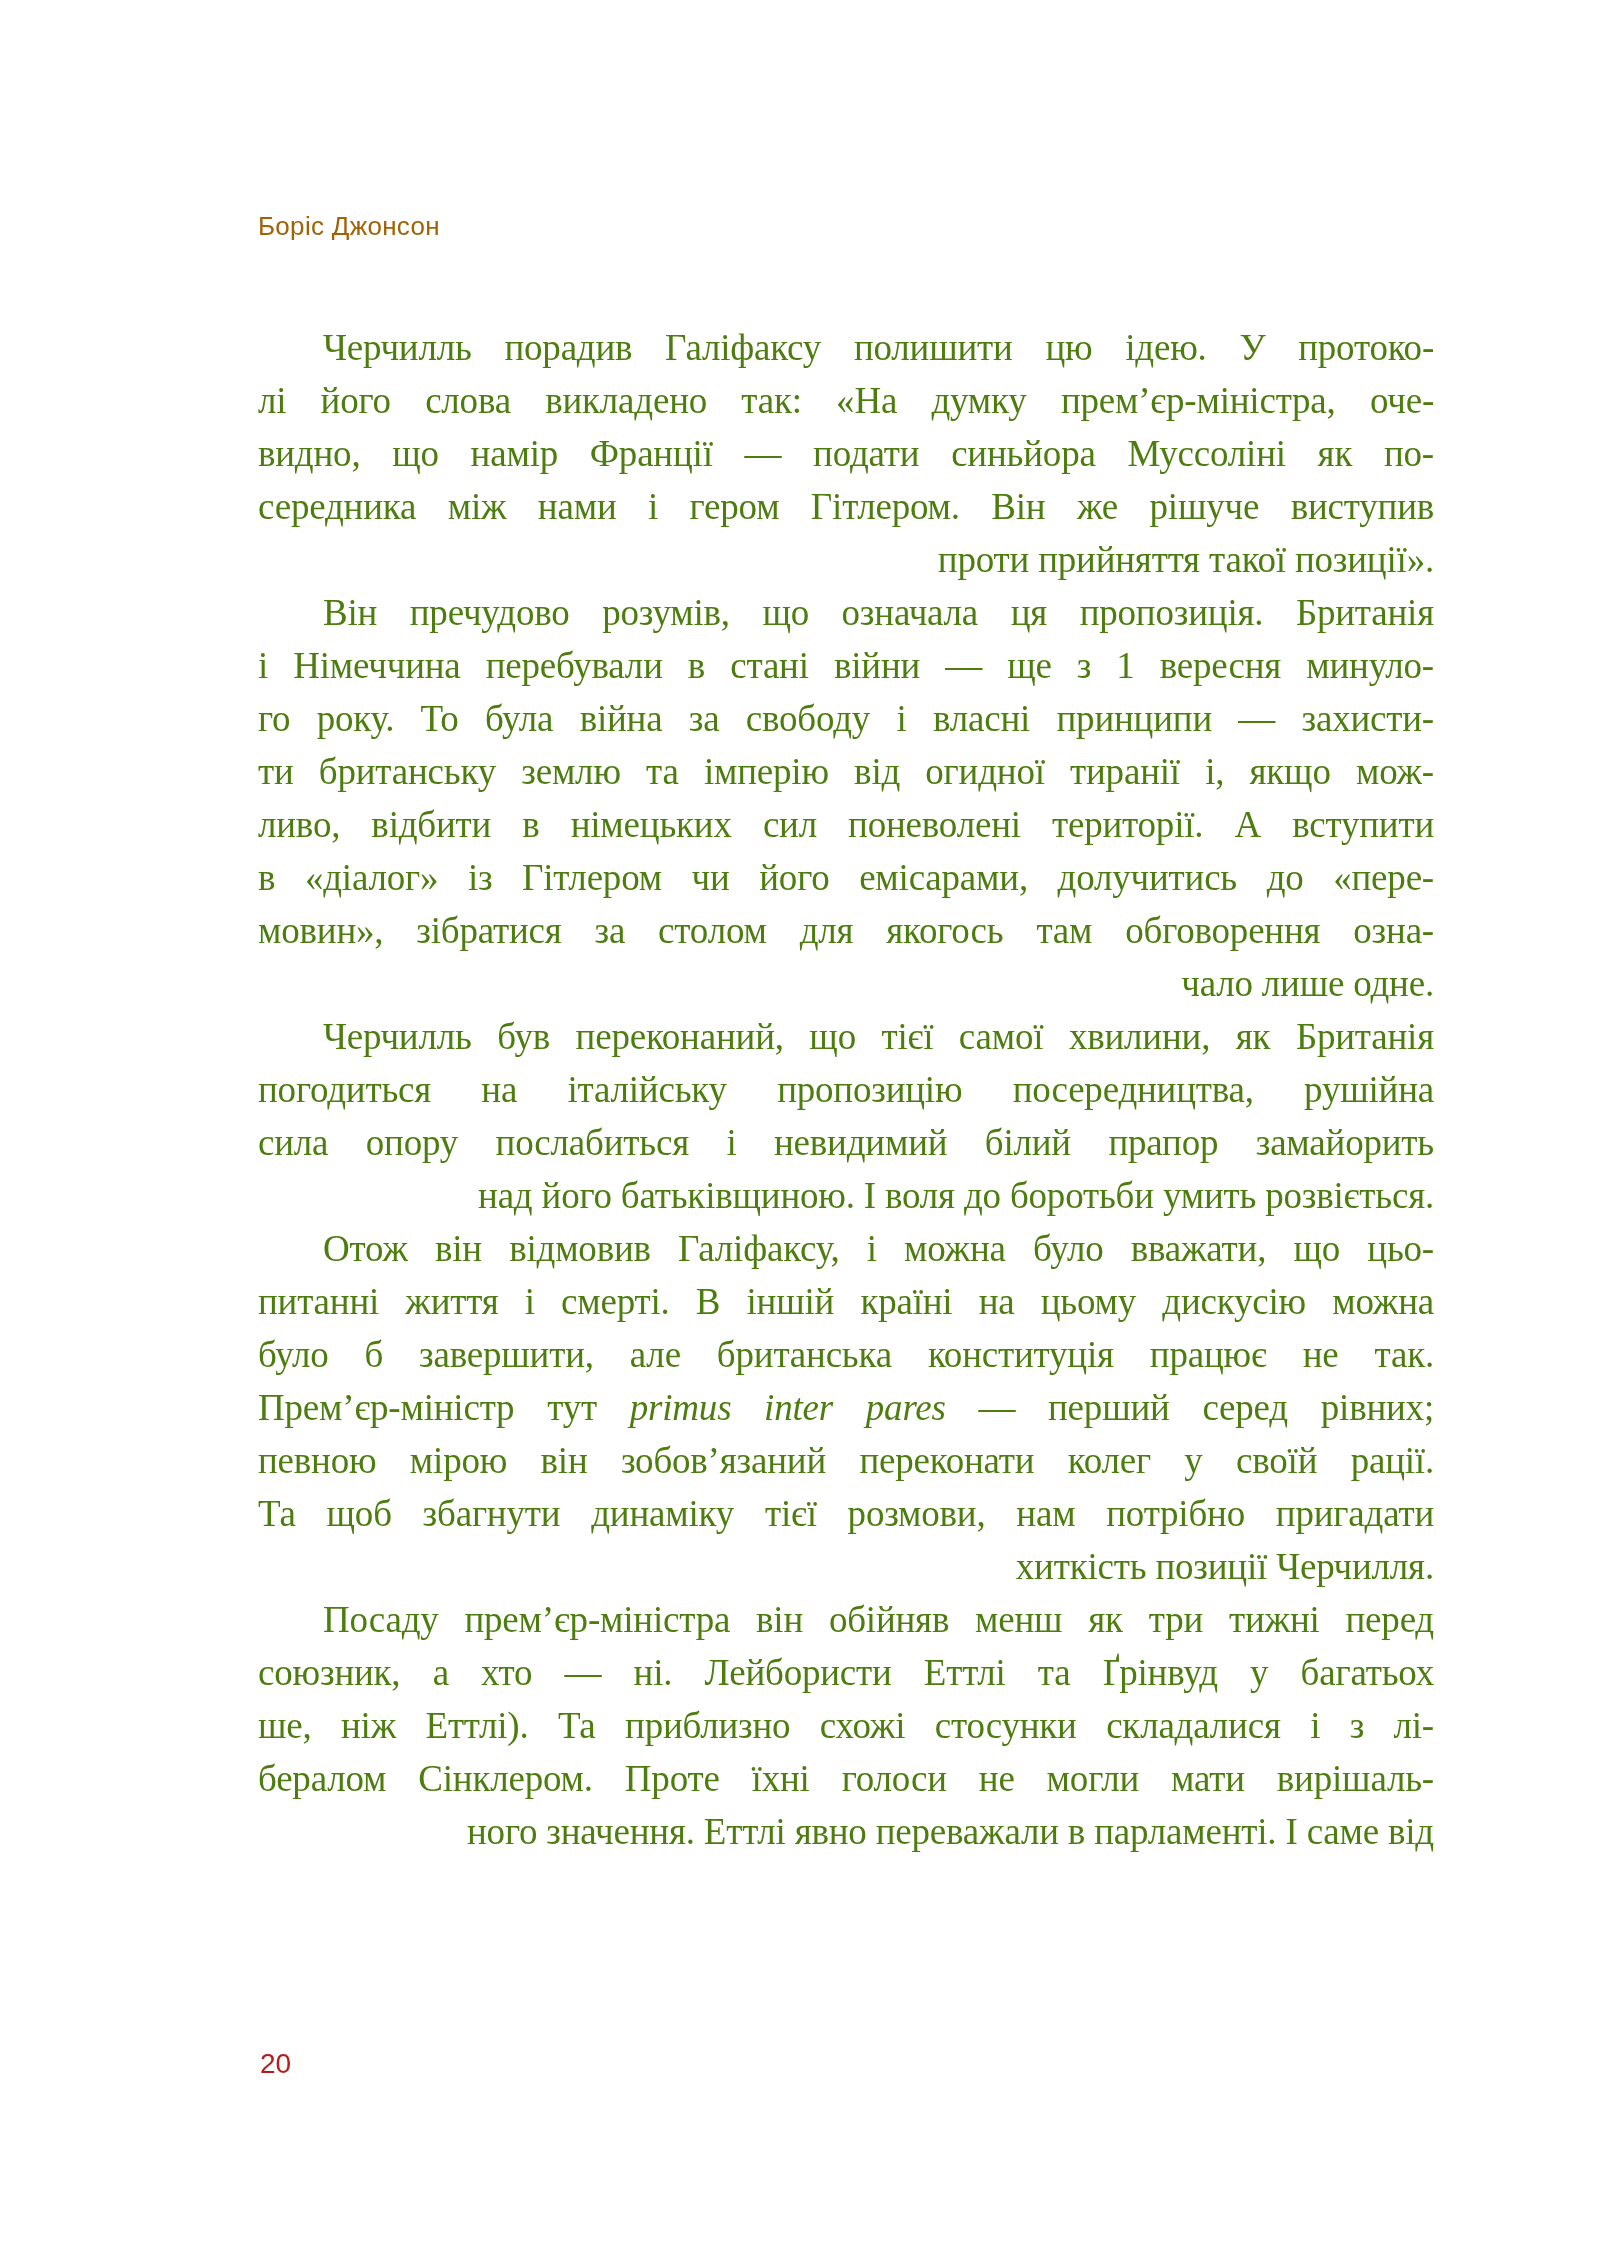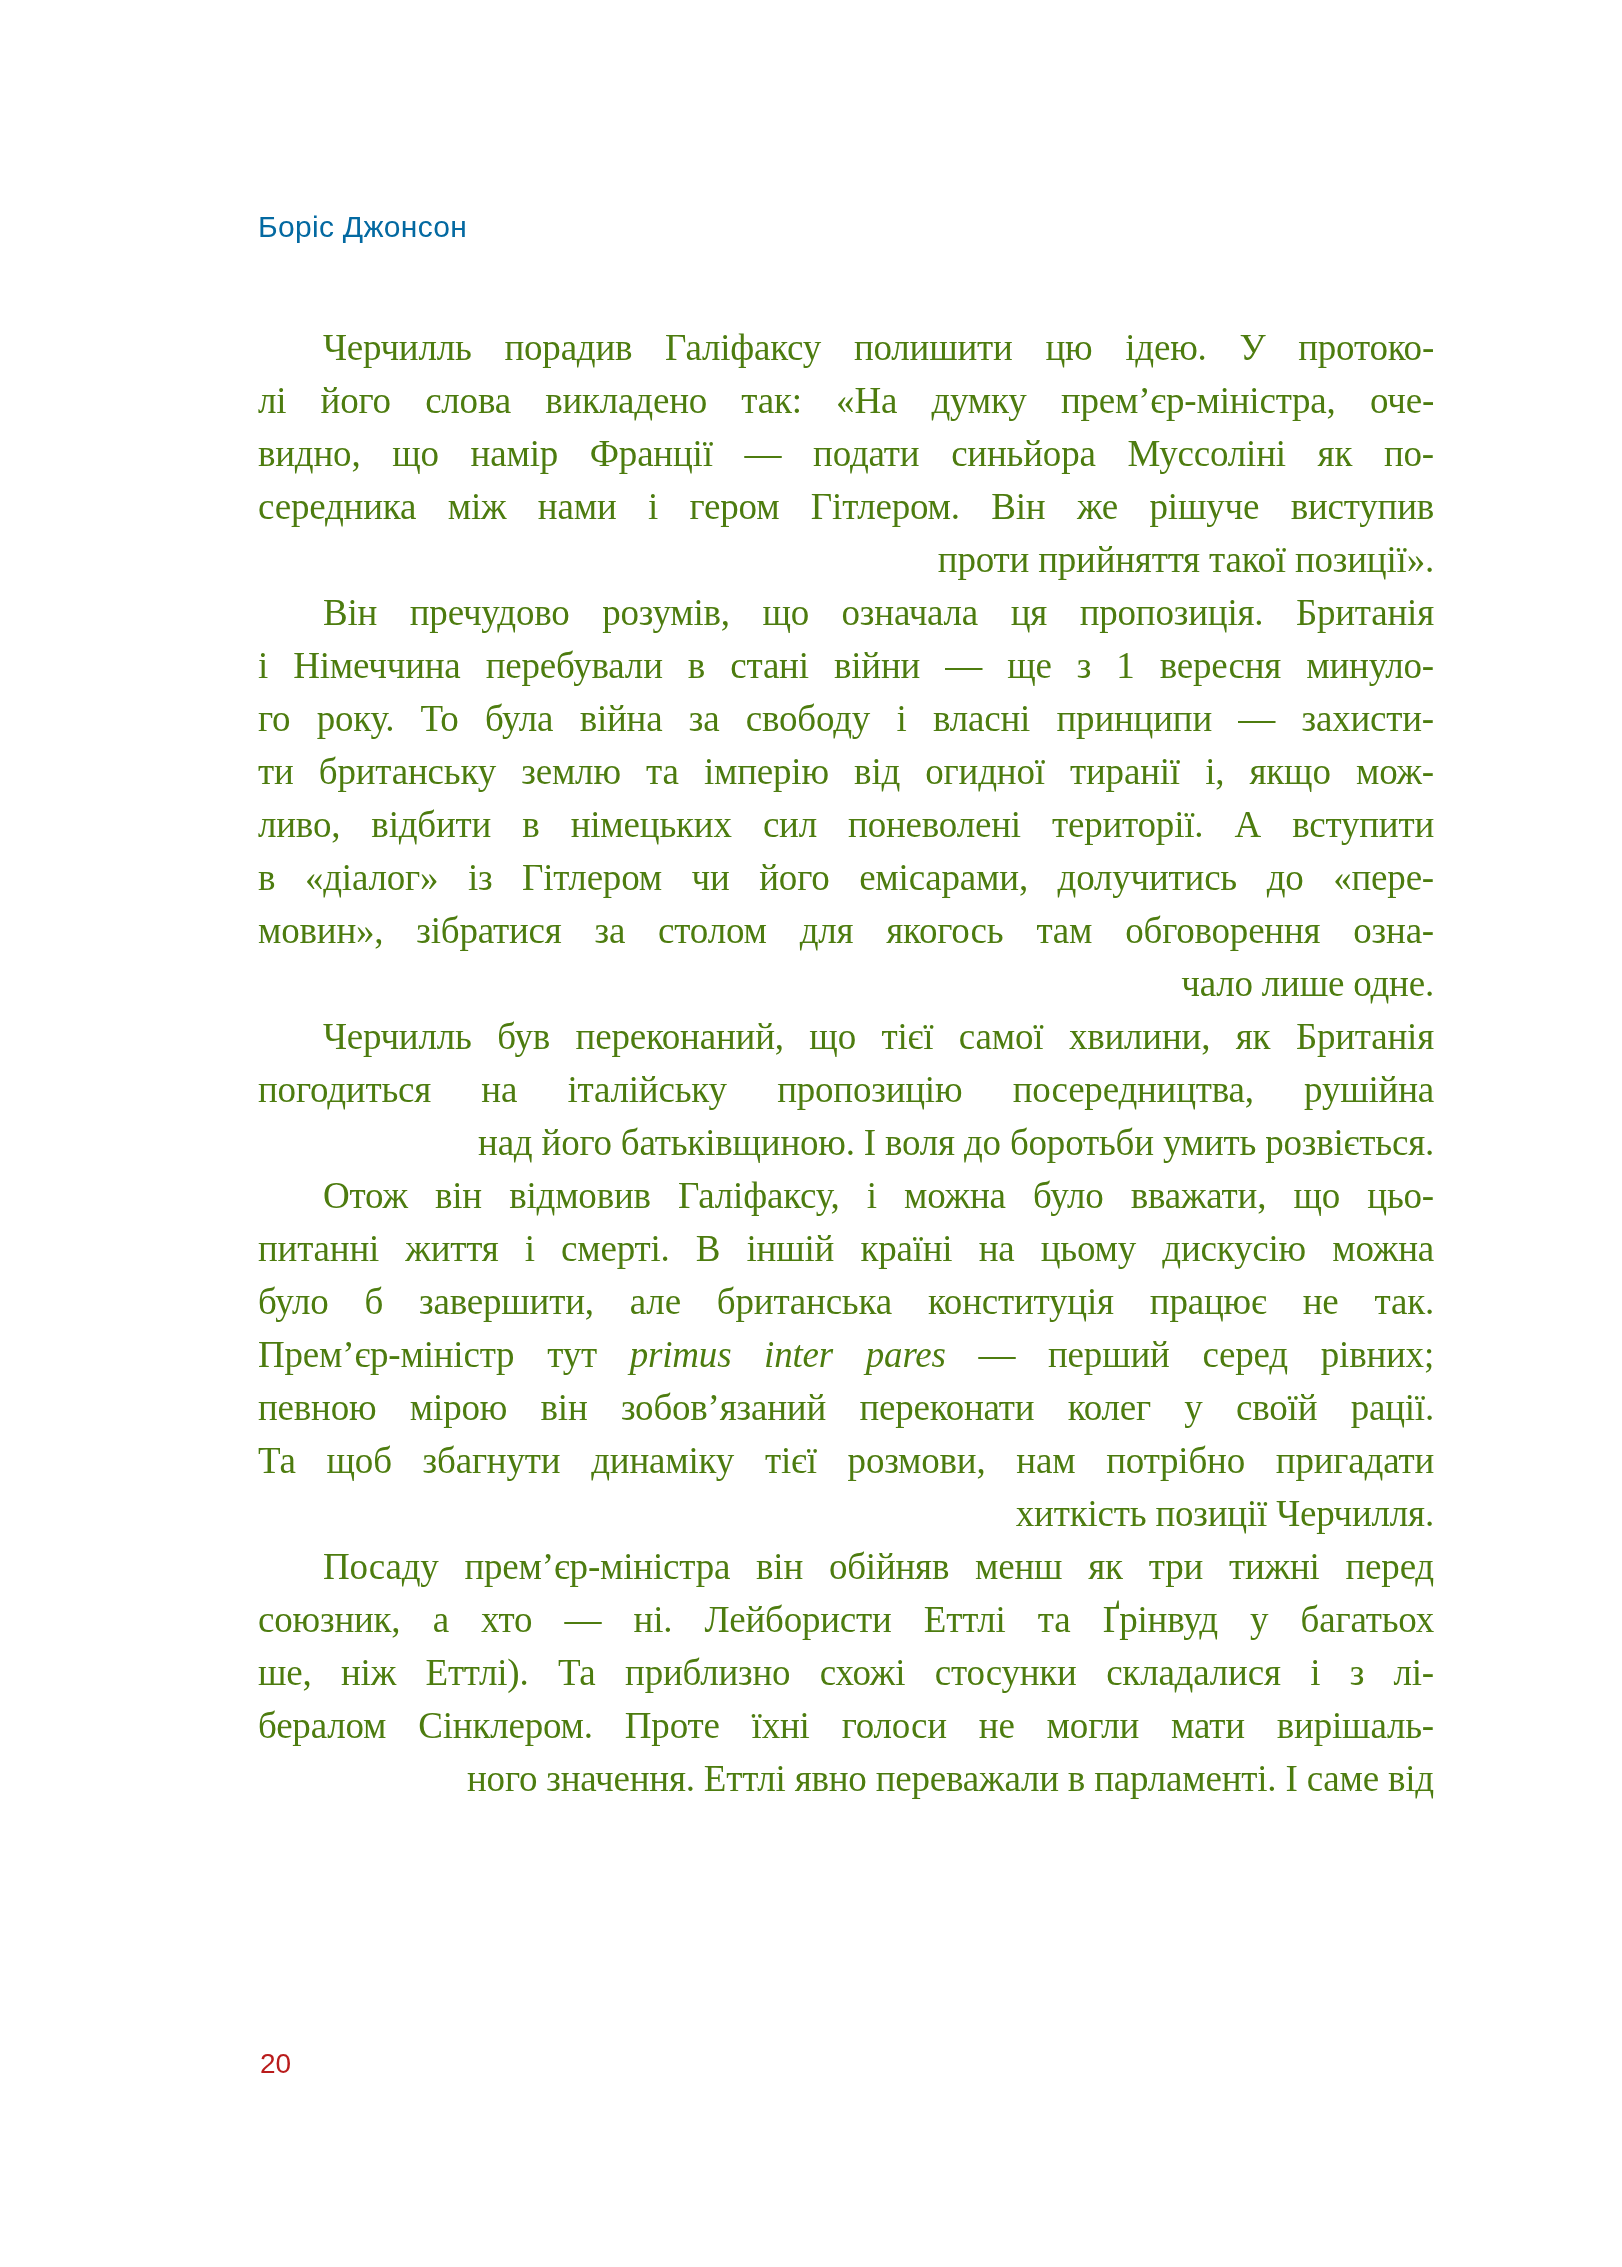--- a/index.html
+++ b/index.html
@@ -12,24 +12,24 @@
     width: 1622px;
     height: 2268px;
     background: #ffffff;
     overflow: hidden;
   }
   .running-head {
     position: absolute;
     left: 258px;
     top: 210px;
     font-family: "Liberation Sans", sans-serif;
-    font-size: 30px;
+    font-size: 26px;
     line-height: 33px;
     letter-spacing: 0.3px;
-    color: #0369a1;
+    color: #a16207;
   }
   .text-block {
     position: absolute;
     left: 258px;
     top: 321px;
     width: 1176px;
     font-family: "Liberation Serif", serif;
     font-size: 37px;
     line-height: 53px;
     letter-spacing: -0.2px;
@@ -73,20 +73,21 @@
       <div class="line indent justify"><span>Він пречудово розумів, що означала ця пропозиція. Британія</span></div>
       <div class="line justify"><span>і Німеччина перебували в стані війни — ще з 1 вересня минуло-</span></div>
       <div class="line justify"><span>го року. То була війна за свободу і власні принципи — захисти-</span></div>
       <div class="line justify"><span>ти британську землю та імперію від огидної тиранії і, якщо мож-</span></div>
       <div class="line justify"><span>ливо, відбити в німецьких сил поневолені території. А вступити</span></div>
       <div class="line justify"><span>в «діалог» із Гітлером чи його емісарами, долучитись до «пере-</span></div>
       <div class="line justify"><span>мовин», зібратися за столом для якогось там обговорення озна-</span></div>
       <div class="line"><span>чало лише одне.</span></div>
       <div class="line indent justify"><span>Черчилль був переконаний, що тієї самої хвилини, як Британія</span></div>
       <div class="line justify"><span>погодиться на італійську пропозицію посередництва, рушійна</span></div>
+      <div class="line justify"><span>сила опору послабиться і невидимий білий прапор замайорить</span></div>
       <div class="line"><span>над його батьківщиною. І воля до боротьби умить розвіється.</span></div>
       <div class="line indent justify"><span>Отож він відмовив Галіфаксу, і можна було вважати, що цьо-</span></div>
       <div class="line justify"><span>питанні життя і смерті. В іншій країні на цьому дискусію можна</span></div>
       <div class="line justify"><span>було б завершити, але британська конституція працює не так.</span></div>
       <div class="line justify"><span>Прем’єр-міністр тут </span><span class="italic">primus inter pares</span><span> — перший серед рівних;</span></div>
       <div class="line justify"><span>певною мірою він зобов’язаний переконати колег у своїй рації.</span></div>
       <div class="line justify"><span>Та щоб збагнути динаміку тієї розмови, нам потрібно пригадати</span></div>
       <div class="line"><span>хиткість позиції Черчилля.</span></div>
       <div class="line indent justify"><span>Посаду прем’єр-міністра він обійняв менш як три тижні перед</span></div>
       <div class="line justify"><span>союзник, а хто — ні. Лейбористи Еттлі та Ґрінвуд у багатьох</span></div>

